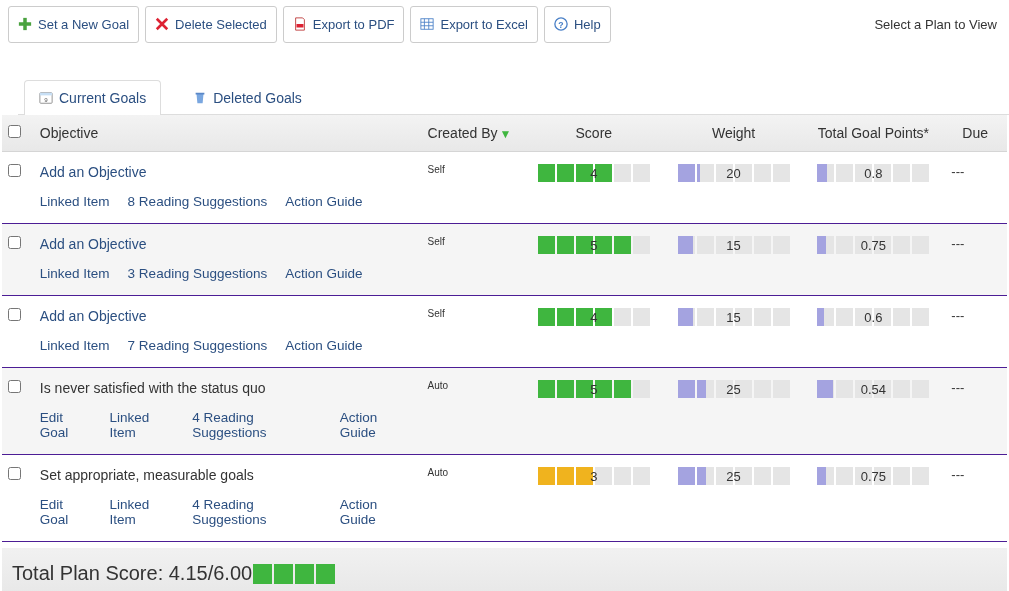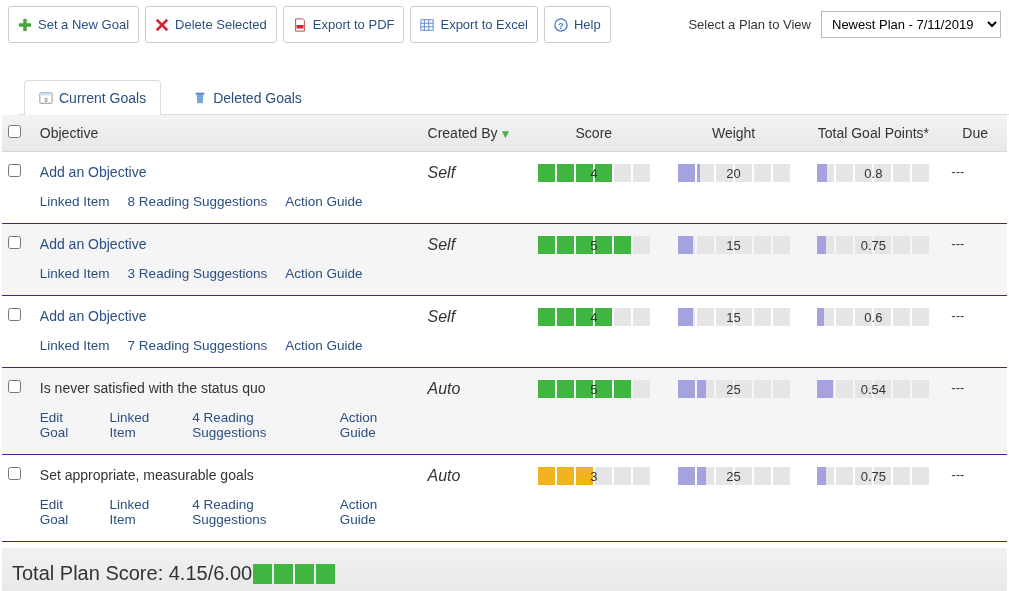--- a/index.html
+++ b/index.html
@@ -1,18 +1,18 @@
 <!DOCTYPE html>
 <html><head>
 <meta charset="utf-8">
 <style>
   * { box-sizing: border-box; margin: 0; padding: 0; }
   body { font-family: Arial, Helvetica, sans-serif; font-size: 13px; color: #333; background: #fff; width: 1009px; }
   .toolbar { display: flex; align-items: center; padding: 6px 8px; gap: 6px; }
-  .btn { display: inline-flex; align-items: flex-end; gap: 6px; border: 1px solid #ccc; background: #fff; border-radius: 3px; padding: 10px 9px; cursor: pointer; font-size: 13px; color: #2b4f81; }
+  .btn { display: inline-flex; align-items: flex-start; gap: 6px; border: 1px solid #ccc; background: #fff; border-radius: 3px; padding: 10px 9px; cursor: pointer; font-size: 13px; color: #2b4f81; }
   .icon { display: inline-block; width: 14px; height: 14px; }
   .spacer { flex: 1; }
   .plan-label { color: #333; font-size: 13px; margin-right: 4px; }
   .plan-select { border: 1px solid #bbb; padding: 4px 6px; font-size: 13px; min-width: 180px; background: #fff; cursor: pointer; }
 
   .tabs { margin: 30px 0 0 18px; display: flex; align-items: flex-end; gap: 18px; border-bottom: 1px solid #ddd; padding-left: 6px; width: calc(100% - 18px); }
   .tab { display: inline-flex; align-items: center; gap: 6px; padding: 9px 14px; border: 1px solid #ddd; border-bottom: none; border-top-left-radius: 4px; border-top-right-radius: 4px; background: #f5f5f5; color: #2b4f81; cursor: pointer; font-size: 14px; position: relative; top: 1px; justify-content: center; }
   .tab.active { background: #fff; color: #2b4f81; border-color: #ddd; }
   .tab .tab-icon { width: 14px; height: 14px; display: inline-block; }
   .tab.inactive { border: none; background: transparent; }
@@ -22,21 +22,21 @@
   thead th { background: linear-gradient(#f3f3f3,#e8e8e8); border-bottom: 1px solid #d5d5d5; padding: 10px 8px; font-weight: 400; color: #333; font-size: 14px; }
   thead th.center { text-align: center; }
   tbody tr.alt { background: #f5f5f5; }
   tbody td { padding: 12px 8px 14px 8px; border-bottom: 1px solid #4c1d95; }
   td.cb, th.cb { width: 26px; text-align: center; padding-left: 6px; padding-right: 0; }
   input[type="checkbox"] { cursor: pointer; width: 13px; height: 13px; }
   .obj-title { color: #2b4f81; cursor: pointer; display: inline-block; margin-bottom: 14px; font-size: 14px; }
   .obj-title.static { color: #333; cursor: default; }
   .link-row { display: flex; gap: 18px; }
   .link-row a { color: #2b4f81; text-decoration: none; cursor: pointer; font-size: 13.5px; }
-  .created { color: #333; font-size: 16px; font-style: italic; }
+  .created { color: #333; font-size: 10px; }
 
   .bar-wrap { display: flex; gap: 2px; justify-content: center; align-items: center; position: relative; }
   .seg { width: 17px; height: 18px; background: #e5e5e5; }
   .seg.green { background: #3fb63f; }
   .seg.purple { background: #a4a3e0; }
   .seg.orange { background: #f0b31e; }
   .bar-label { position: absolute; font-size: 13px; color: #333; }
 
   td.center { text-align: center; }
   td.due { text-align: center; color: #333; }
@@ -91,23 +91,20 @@
     <span class="icon">
       <svg viewBox="0 0 16 16">
           <circle cx="8" cy="8" r="7" fill="#fff" stroke="#4a80c7" stroke-width="1.5"></circle>
           <text x="8" y="12" text-anchor="middle" font-size="10" fill="#4a80c7" font-weight="bold">?</text>
         </svg>
     </span>
     <span>Help</span>
   </button>
   <div class="spacer"></div>
   <span class="plan-label">Select a Plan to View</span>
-  <select class="plan-select">
-    <option>Newest Plan - 7/11/2019</option>
-  </select>
 </div>
 
 <div class="tabs">
   <div class="tab active">
     <span class="tab-icon">
       <svg viewBox="0 0 16 16">
           <rect x="1" y="2" width="14" height="12" rx="1" fill="#fff" stroke="#888"></rect>
           <rect x="1" y="2" width="14" height="3" fill="#c7dff5"></rect>
           <text x="8" y="13" text-anchor="middle" font-size="7" fill="#555">9</text>
         </svg>

